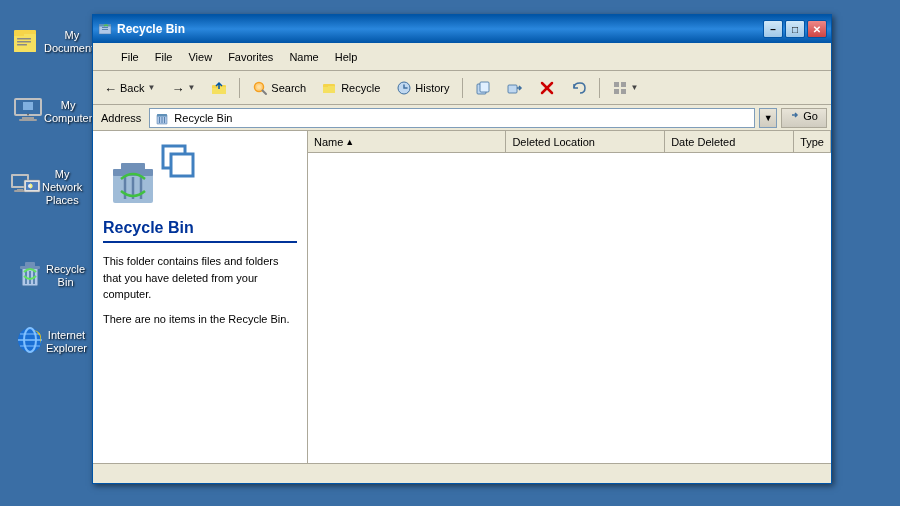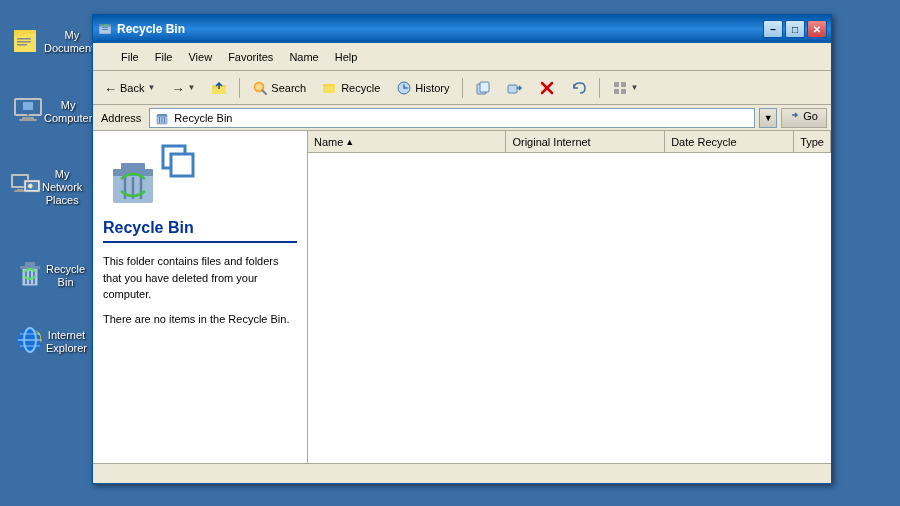--- a/index.html
+++ b/index.html
@@ -522,24 +522,24 @@
       </div>
 
       <div class="file-list-area">
 
         <div class="column-header">
           <div class="col-header col-name">
             <span>Name</span>
             <span style="font-size:9px;">▲</span>
           </div>
           <div class="col-header col-original">
-            <span>Original Internet</span>
+            <span>Deleted Location</span>
           </div>
           <div class="col-header col-date">
-            <span>Date Recycle</span>
+            <span>Date Deleted</span>
           </div>
           <div class="col-header col-type">
             <span>Type</span>
           </div>
         </div>
 
         <div style="flex:1;background:white;"></div>
       </div>
 
     </div>

